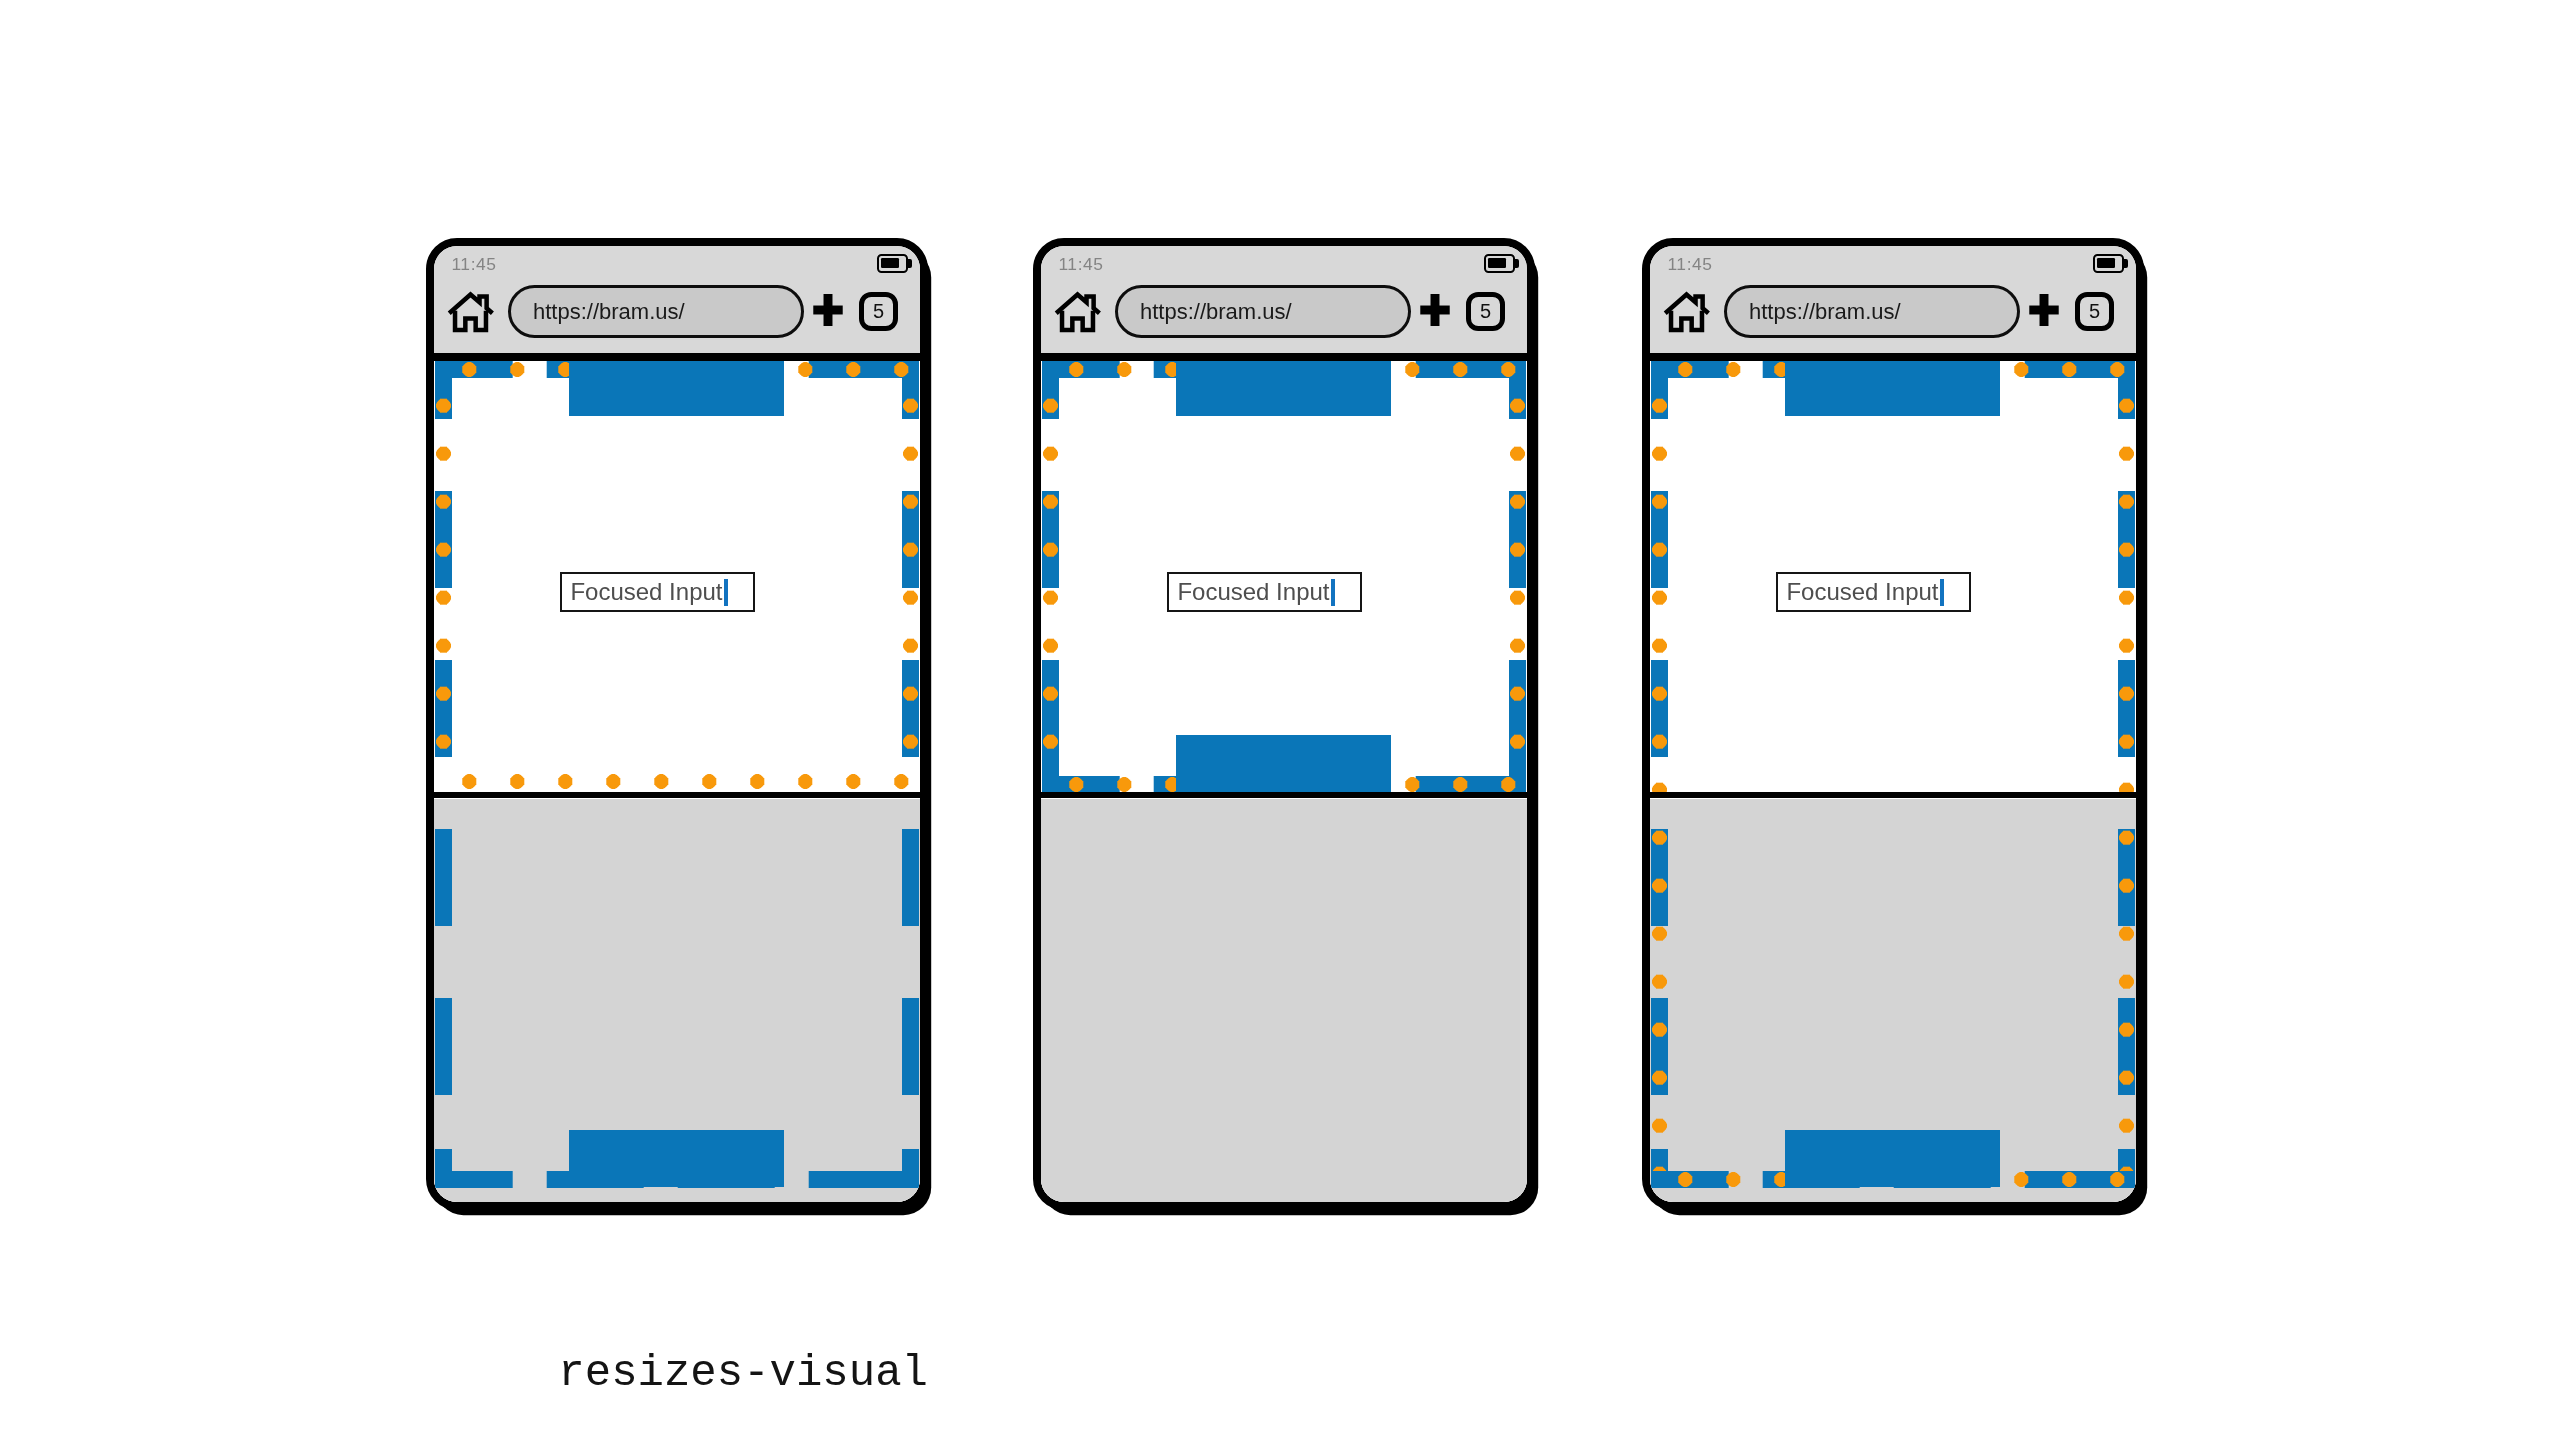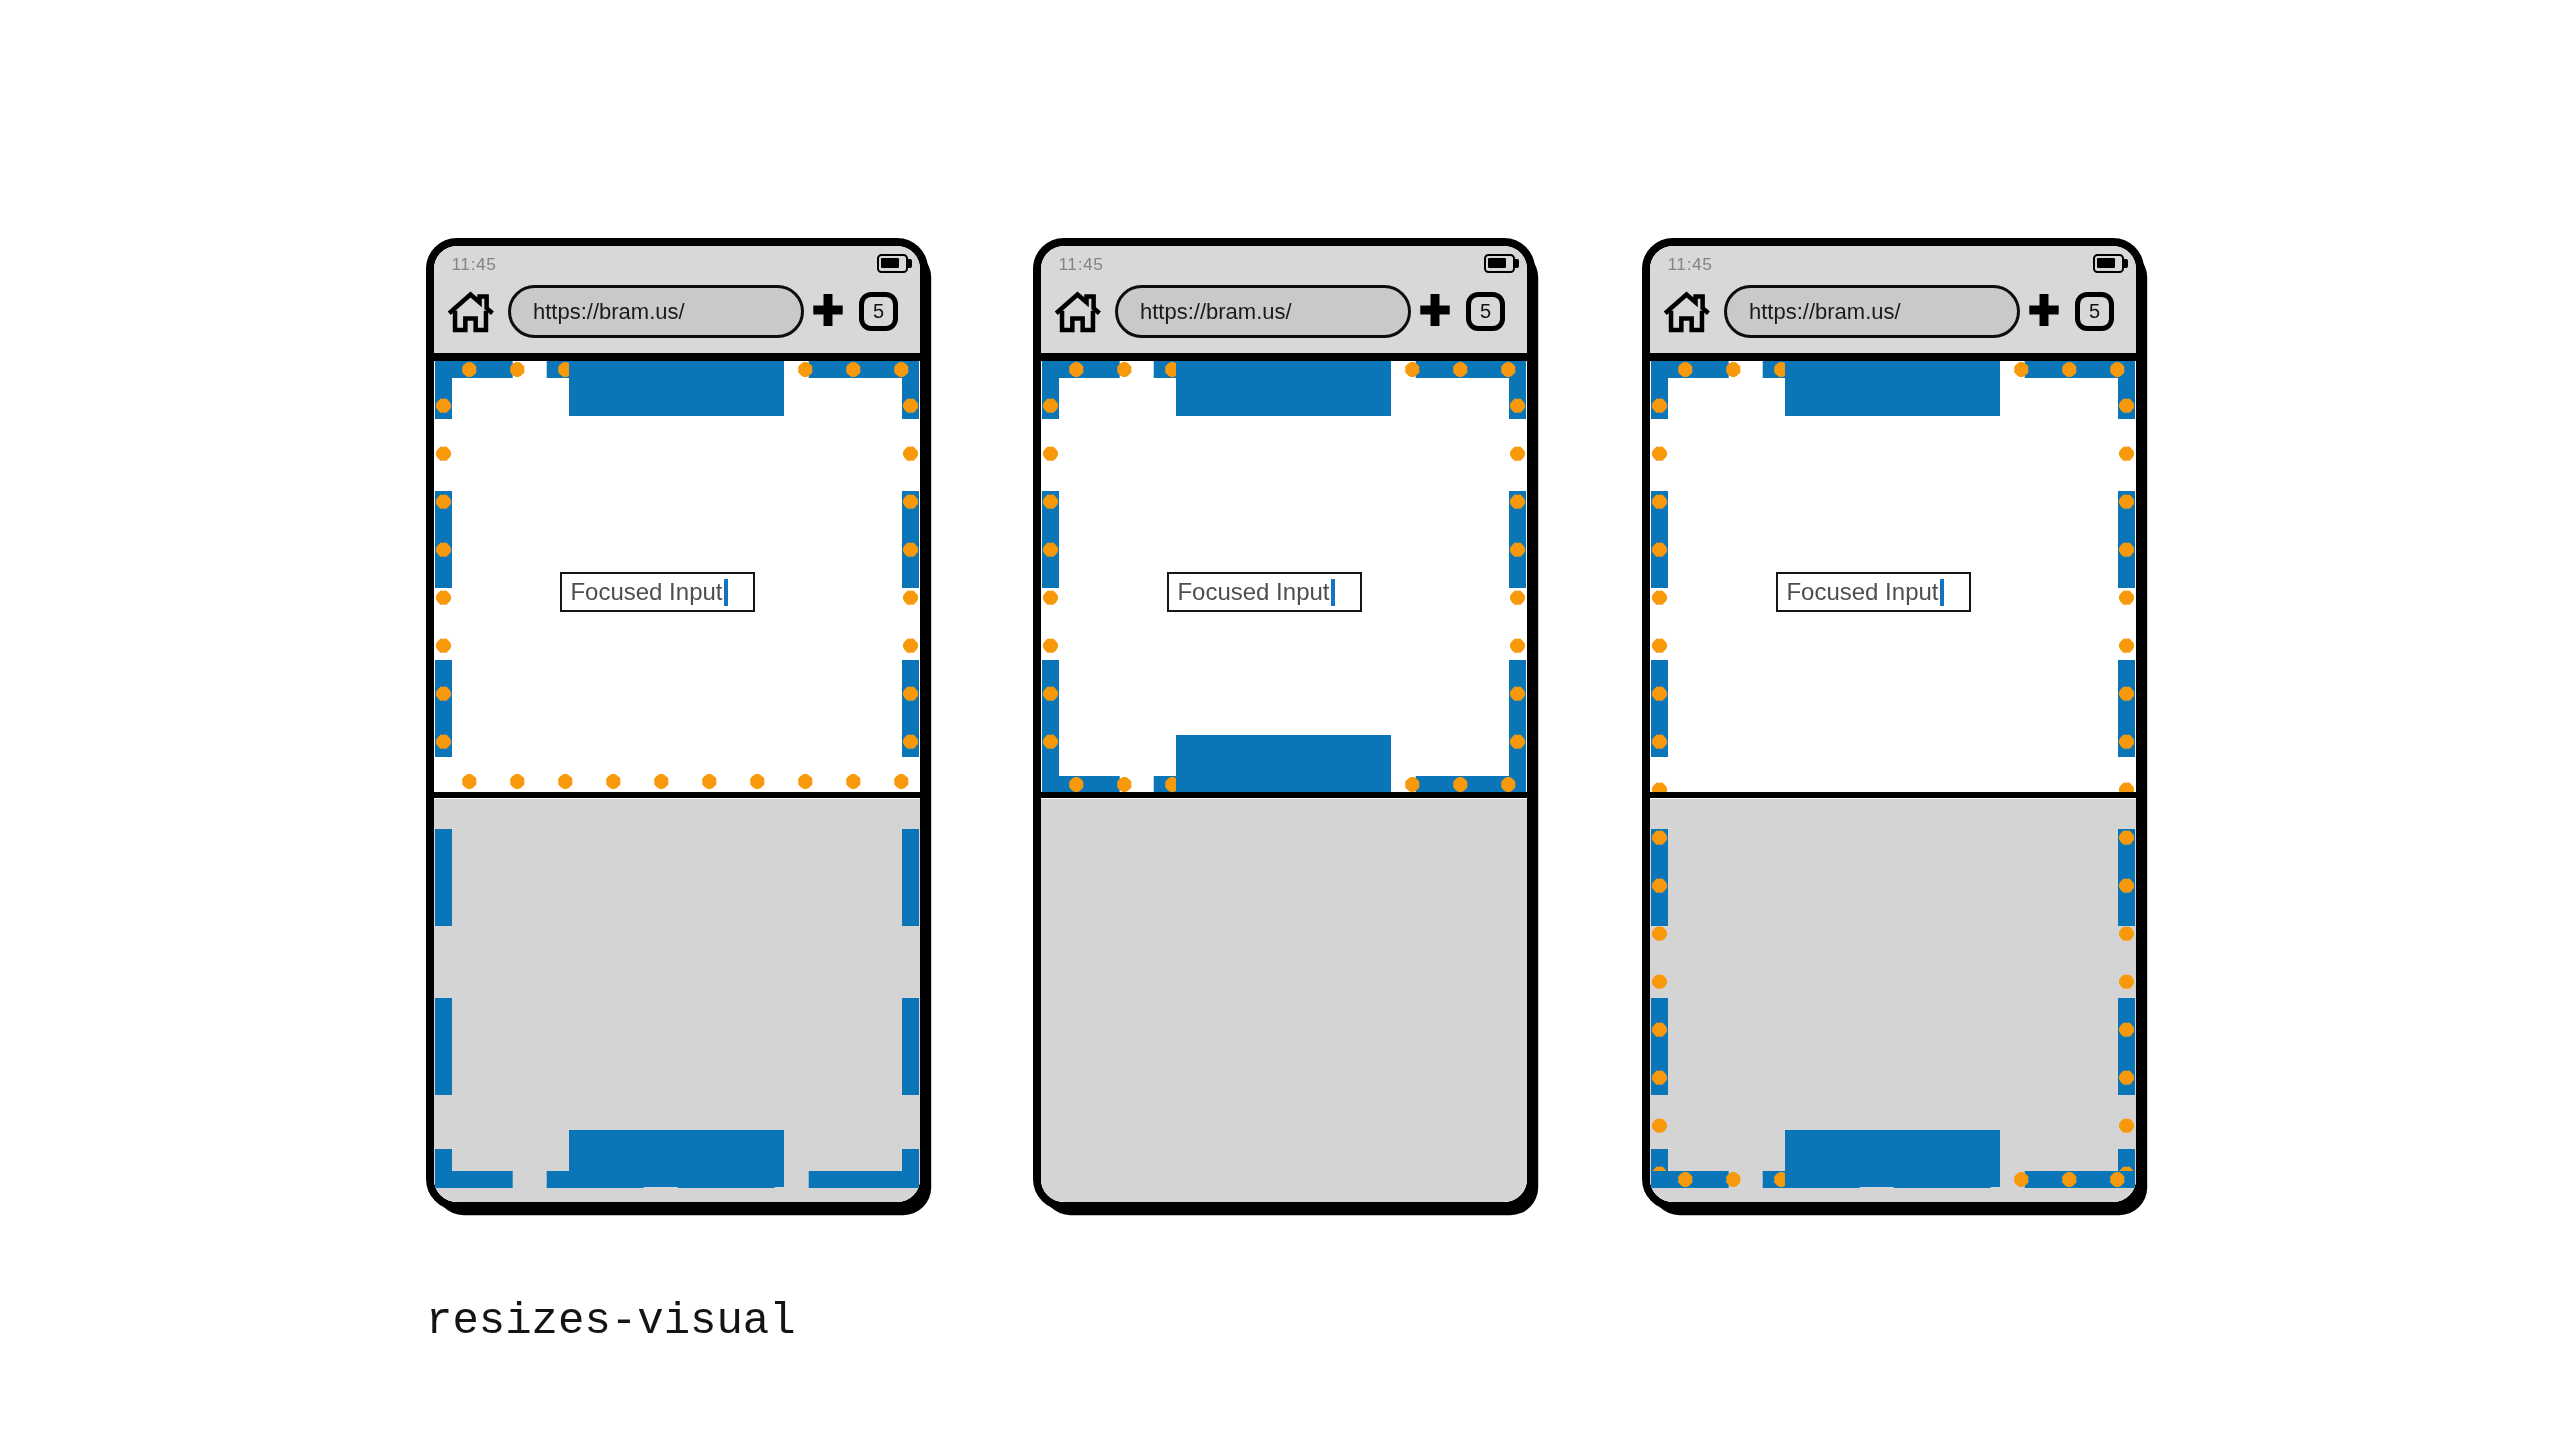--- a/index.html
+++ b/index.html
@@ -107,21 +107,21 @@
   .mode-rc .dots-bottom{top:415px;}
   
   .mode-oc .dash-left,.mode-oc .dash-right{height:827px;}
   .mode-oc .dash-bottom{top:810px;}
   .mode-oc .footer{top:769px;}
   .mode-oc .dots-left,.mode-oc .dots-right{top:13px;height:797px;}
   .mode-oc .dots-bottom{top:810px;}
 
   
   .caption{
-    position:absolute;top:1296px;width:502px;text-align:left;
+    position:absolute;top:1348px;width:502px;text-align:right;
     font-family:"Liberation Mono","DejaVu Sans Mono",monospace;
     font-size:44px;color:#141414;white-space:nowrap;
   }
   .caption.c1{left:426px}
   .caption.c2{left:1033px}
   .caption.c3{left:1642px}
 
   .icon-svg{display:block;width:100%;height:100%;}
 </style>
 </head>

